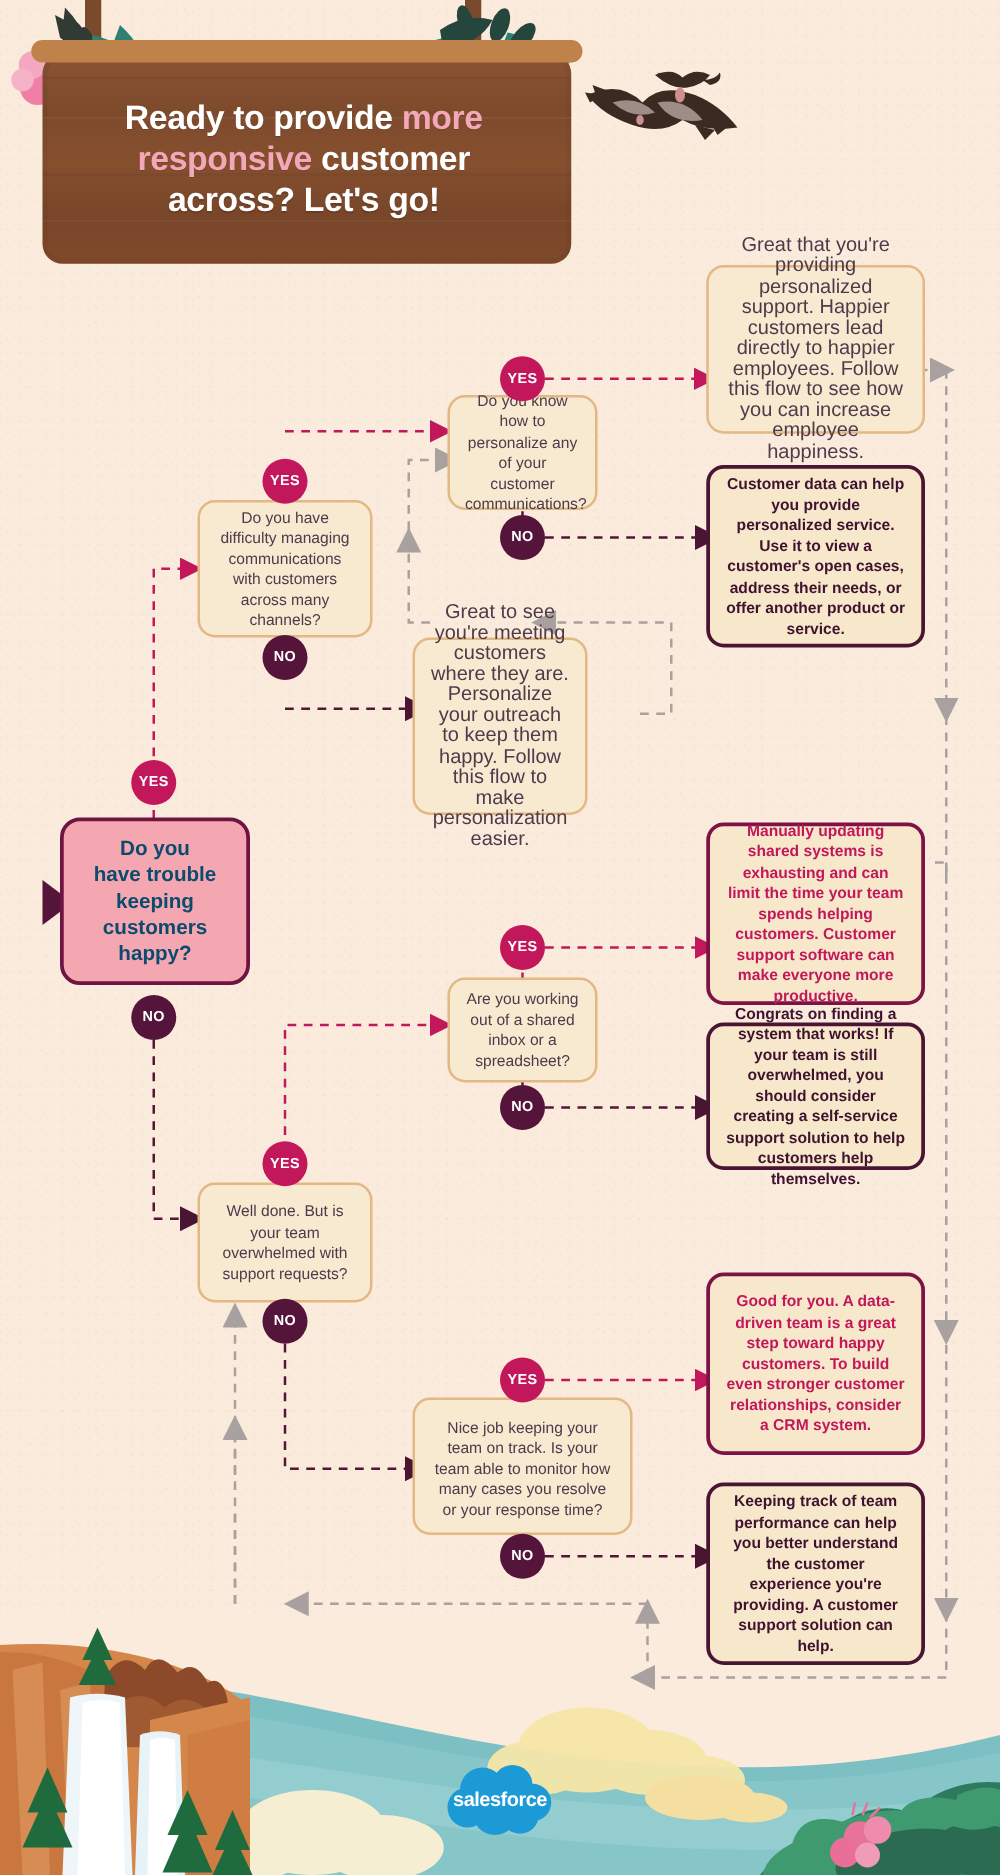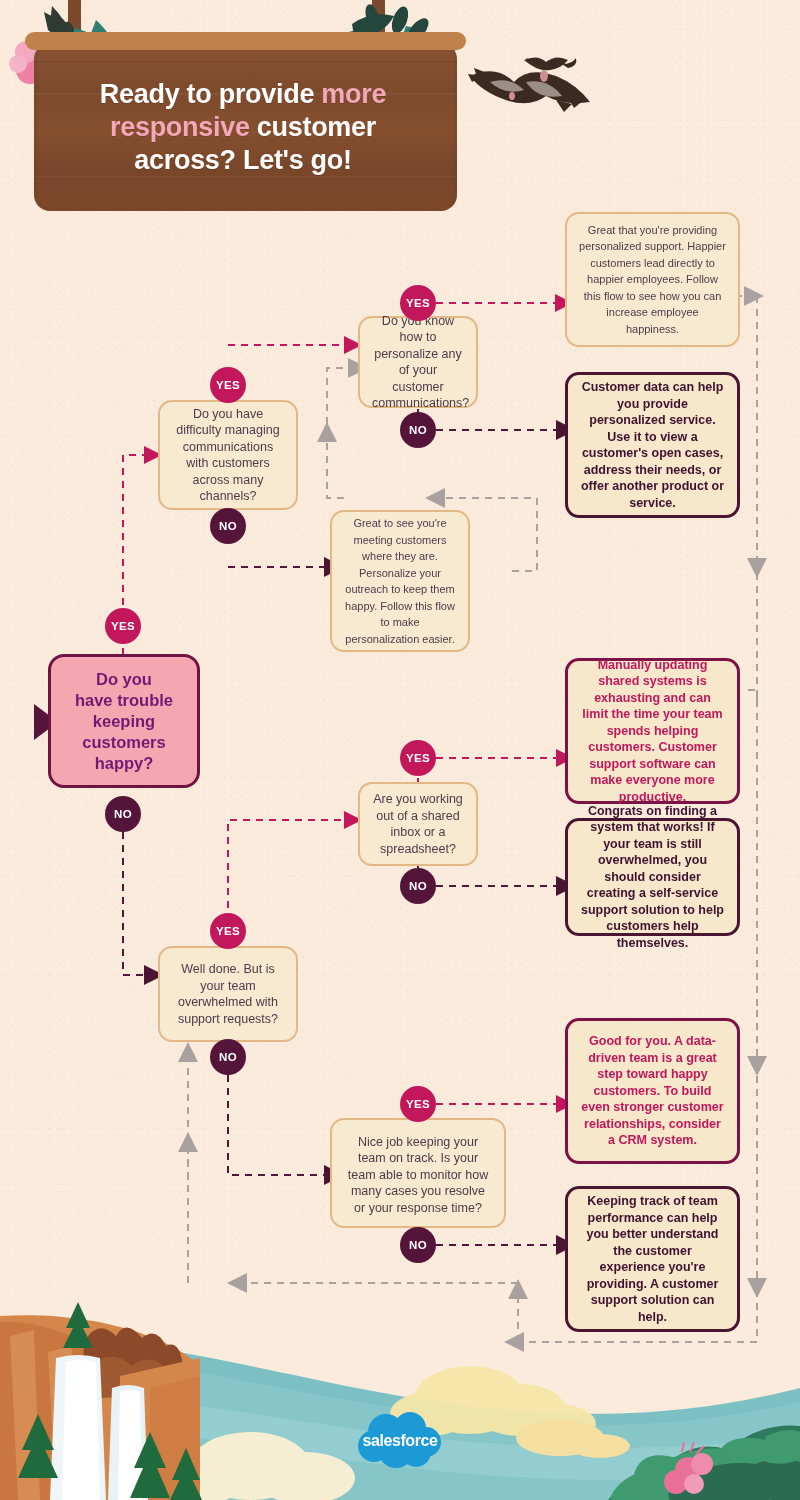--- a/index.html
+++ b/index.html
@@ -76,41 +76,41 @@
     border:2px solid #e2b884;
     background:#f8e9d1;
     color:#4c3b4a;
     font-size:12.5px; line-height:16.5px;
   }
   
   .a-light {
     border:2px solid #e2b884;
     background:#f8e9d1;
     color:#4c3b4a;
-    font-size:11px; line-height:16.5px;
+    font-size:16px; line-height:16.5px;
   }
   
   .a-dark {
     border:3.5px solid #4a1533;
     background:#f7e7cb;
     color:#3f1230;
     font-size:12.5px; line-height:16.5px; font-weight:bold;
   }
   
   .a-pink {
     border:3.5px solid #7d1246;
     background:#f7e7cb;
     color:#c2185b;
     font-size:12.5px; line-height:16.5px; font-weight:bold;
   }
   
   .start {
     border:3.5px solid #6f1442;
     background:#f4a7b0;
-    color:#701a75;
+    color:#0c4a6e;
     font-size:16.5px; line-height:21px; font-weight:bold;
     border-radius:16px;
   }
 
   
   .pill {
     position:absolute; width:36px; height:36px; border-radius:50%;
     display:flex; align-items:center; justify-content:center;
     color:#fff; font-size:11.5px; font-weight:bold; letter-spacing:.3px;
     z-index:9;

